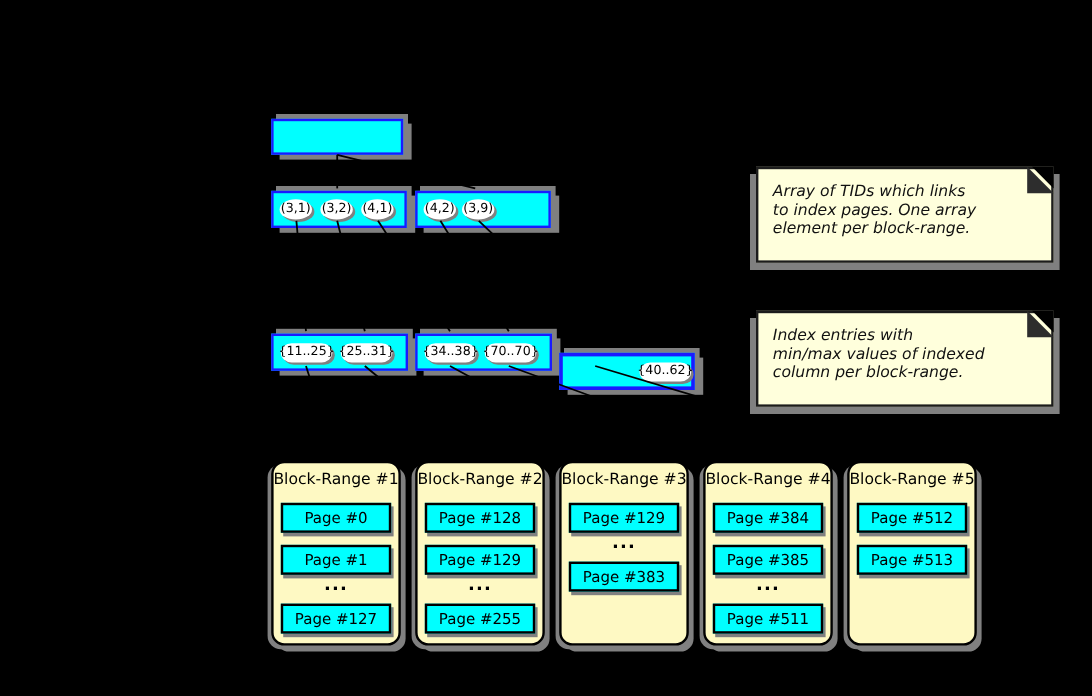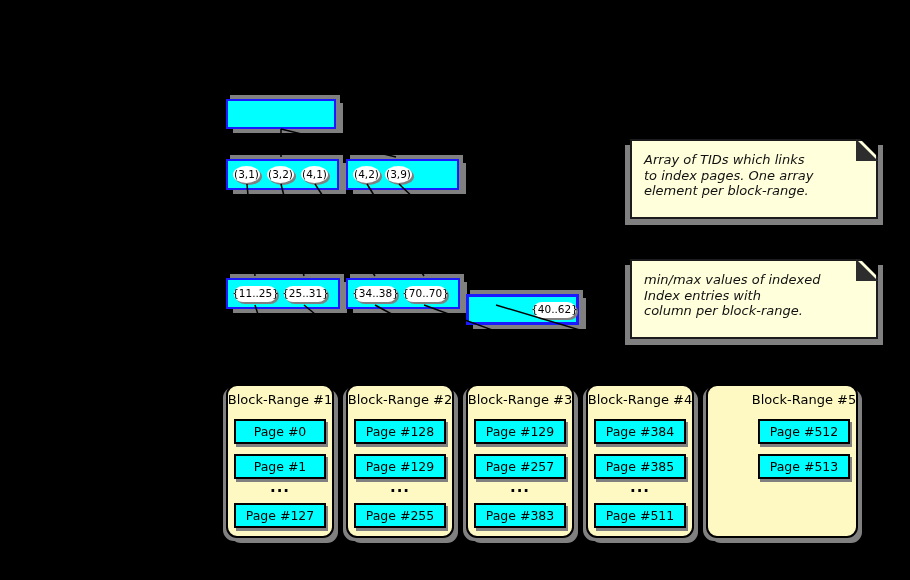--- a/index.html
+++ b/index.html
@@ -135,22 +135,22 @@
     <div class="flap"></div>
     <div class="cut"></div>
     <div class="note-line">Array of TIDs which links</div>
     <div class="note-line">to index pages. One array</div>
     <div class="note-line">element per block-range.</div>
   </div>
 
   <div class="note" style="left:630px; top:259px;">
     <div class="flap"></div>
     <div class="cut"></div>
+    <div class="note-line">Index entries with</div>
     <div class="note-line">min/max values of indexed</div>
-    <div class="note-line">Index entries with</div>
     <div class="note-line">column per block-range.</div>
   </div>
 
   <div class="card" style="left:226px;">
     <div class="card-title">Block-Range #1</div>
     <div class="pagebox pb-0">Page #0</div>
     <div class="pagebox pb-1">Page #1</div>
     <div class="dots">...</div>
     <div class="pagebox pb-last">Page #127</div>
   </div>
@@ -159,32 +159,31 @@
     <div class="card-title">Block-Range #2</div>
     <div class="pagebox pb-0">Page #128</div>
     <div class="pagebox pb-1">Page #129</div>
     <div class="dots">...</div>
     <div class="pagebox pb-last">Page #255</div>
   </div>
 
   <div class="card" style="left:466px;">
     <div class="card-title">Block-Range #3</div>
     <div class="pagebox pb-0">Page #129</div>
-    <div class="pagebox pb-1">Page #257</div>
     <div class="dots">...</div>
     <div class="pagebox pb-last">Page #383</div>
   </div>
 
   <div class="card" style="left:586px;">
     <div class="card-title">Block-Range #4</div>
     <div class="pagebox pb-0">Page #384</div>
     <div class="pagebox pb-1">Page #385</div>
     <div class="dots">...</div>
     <div class="pagebox pb-last">Page #511</div>
   </div>
 
-  <div class="card" style="left:706px;padding-left:44px;">
+  <div class="card" style="left:706px;">
     <div class="card-title">Block-Range #5</div>
     <div class="pagebox pb-0">Page #512</div>
     <div class="pagebox pb-1">Page #513</div>
   </div>
 
 </div>
 
 </body></html>

